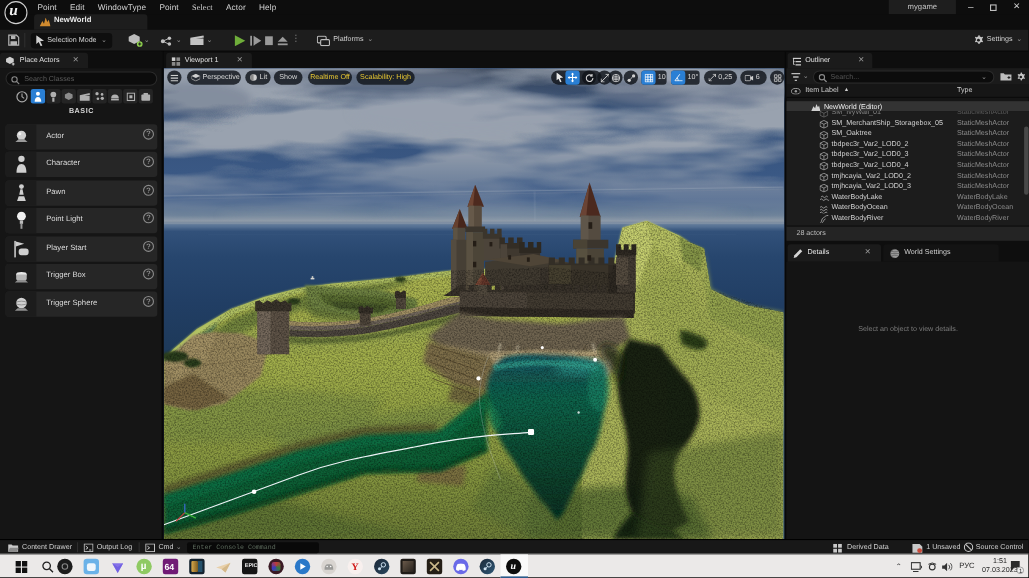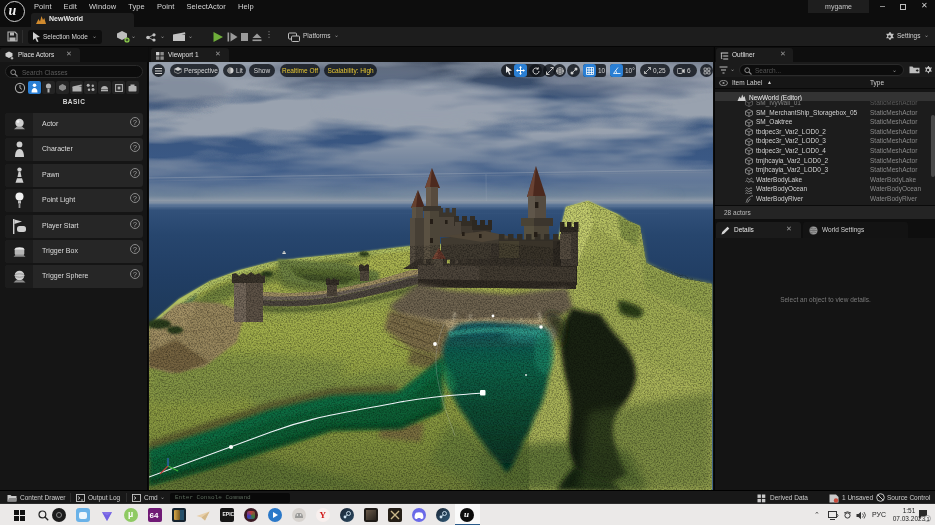--- a/index.html
+++ b/index.html
@@ -7,21 +7,21 @@
   body { font-family:"Liberation Sans", sans-serif; color:#cfcfcf; }
   .abs { position:absolute; }
   #root { position:relative; width:935px; height:525px; background:#0c0c0c; }
 </style>
 </head>
 <body>
 <div id="root">
 
   <div class="abs" id="titlebar" style="left:0;top:0;width:935px;height:13px;background:#0d0d0d;">
     <div class="abs" style="left:34px;top:2px;font-size:7.5px;color:#d5d5d5;letter-spacing:0.1px;">
-      <span style="margin-right:12px;">Point</span><span style="margin-right:12px;">Edit</span><span style="margin-right:12px;">Window</span><span style="margin-right:12px;">Type</span><span style="margin-right:12px;">Point</span><span style="">Select</span><span style="margin-right:12px;">Actor</span><span>Help</span>
+      <span style="margin-right:12px;">Point</span><span style="margin-right:12px;">Edit</span><span style="margin-right:0;">Window</span><span style="margin-right:12px;">Type</span><span style="margin-right:12px;">Point</span><span style="margin-right:12px;font-family:Liberation Serif, serif;">Select</span><span style="margin-right:12px;">Actor</span><span>Help</span>
     </div>
     <div class="abs" style="left:808px;top:0;width:61px;height:13px;background:#1e1e1e;color:#c5c5c5;font-size:7px;text-align:center;line-height:13px;">mygame</div>
     <div class="abs" style="left:872px;top:0;width:63px;height:13px;color:#cfcfcf;">
       <span class="abs" style="left:8px;top:1px;font-size:9px;">–</span>
       <span class="abs" style="left:28px;top:3.5px;width:6px;height:6px;border:1px solid #bfbfbf;"></span>
       <span class="abs" style="left:49px;top:1px;font-size:8px;">✕</span>
     </div>
   </div>
 
   <div class="abs" style="left:4px;top:1px;width:21px;height:21px;border-radius:50%;border:1.5px solid #cfcfcf;background:#070707;z-index:5;">

